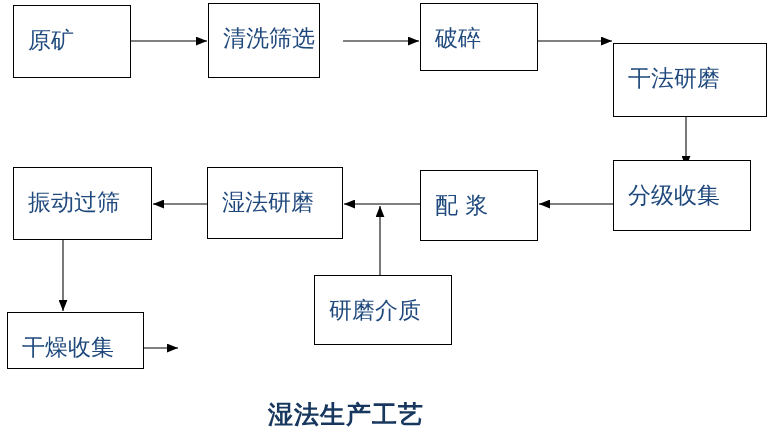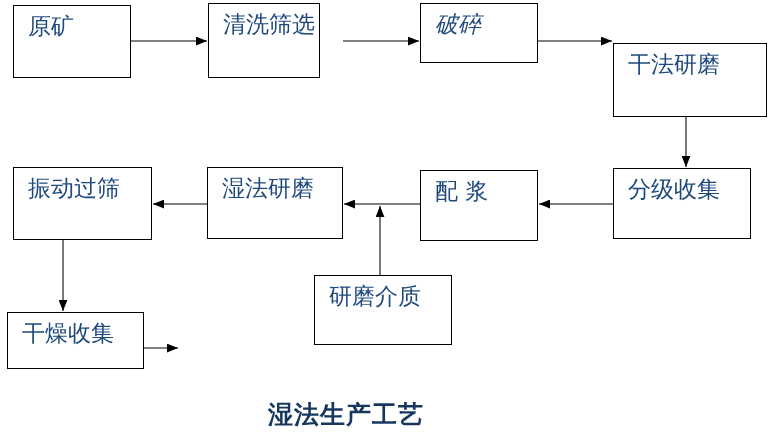--- a/index.html
+++ b/index.html
@@ -24,30 +24,30 @@
     pointer-events: none;
   }
   .node {
     position: absolute;
     box-sizing: border-box;
     background: #ffffff;
     border: 1.4px solid #000000;
     color: #1F497D;
     font-size: 23px;
     line-height: 1.1;
-    padding: 8px 4px 0 14px;
+    padding: 22px 4px 0 14px;
     white-space: nowrap;
     overflow: hidden;
   }
   
   .n-raw        { left: 13px;  top: 5px;   width: 118px; height: 73px; }
   .n-wash       { left: 208px; top: 3px;   width: 112px; height: 75px; }
-  .n-crush      { left: 420px; top: 3px;   width: 118px; height: 60px; font-style: italic; }
+  .n-crush      { left: 420px; top: 3px;   width: 118px; height: 68px; }
   .n-drygrind   { left: 613px; top: 3px;   width: 154px; height: 74px; margin-top: 40px; }
-  .n-classify   { left: 613px; top: 168px; width: 138px; height: 71px; }
+  .n-classify   { left: 613px; top: 160px; width: 138px; height: 71px; }
   .n-slurry     { left: 420px; top: 170px; width: 118px; height: 71px; }
   .n-wetgrind   { left: 207px; top: 167px; width: 136px; height: 72px; }
   .n-vibrate    { left: 13px;  top: 167px; width: 139px; height: 73px; }
   .n-media      { left: 314px; top: 275px; width: 138px; height: 70px; }
   .n-dry        { left: 7px;   top: 312px; width: 137px; height: 57px; }
   .n-product    { left: 179px; top: 312px; width: 107px; height: 72px; }
   .diagram-title {
     position: absolute;
     left: 268px;
     top: 398px;

